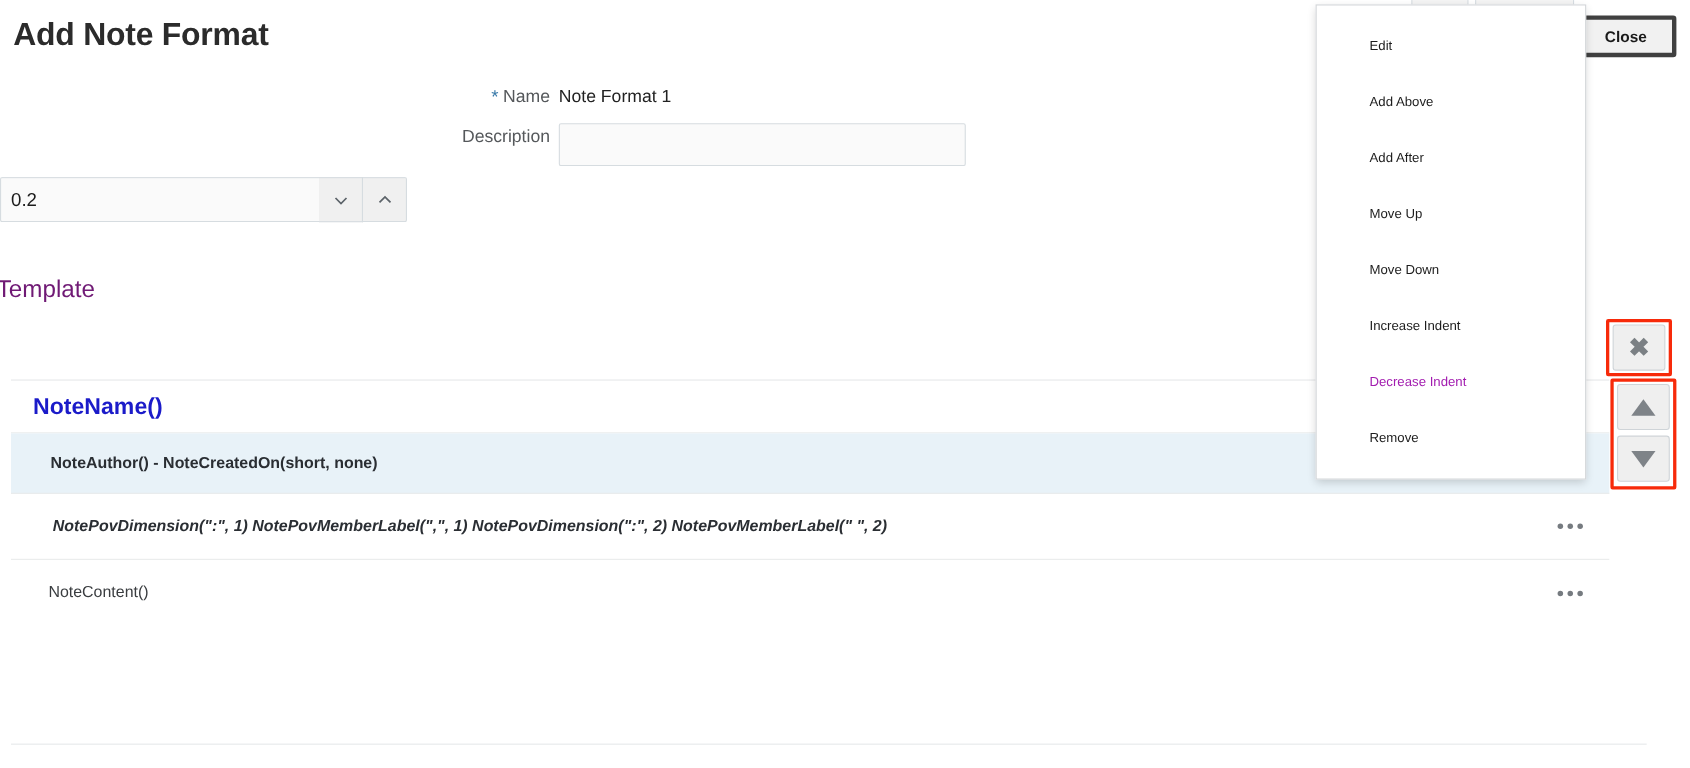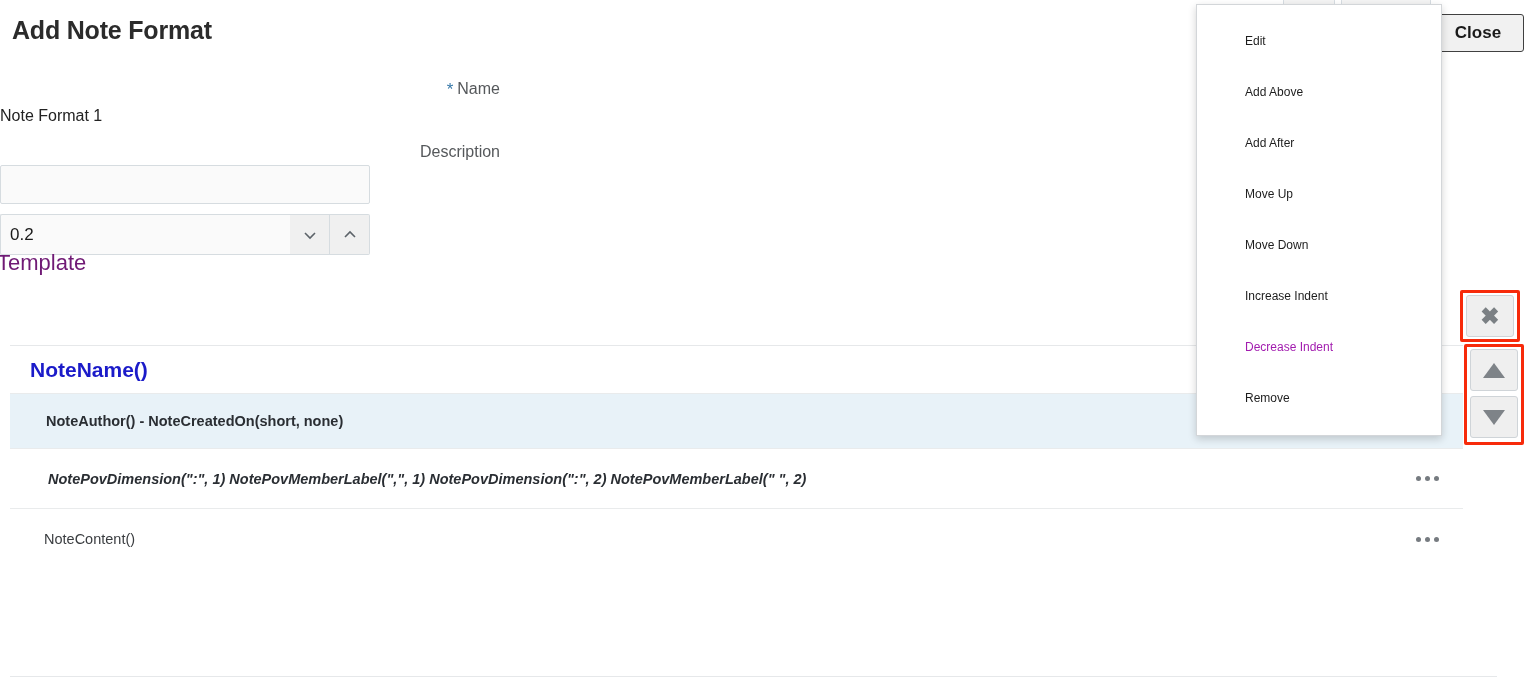--- a/index.html
+++ b/index.html
@@ -8,46 +8,46 @@
     width: 1536px; height: 698px;
     background: #ffffff;
     font-family: "Liberation Sans", sans-serif;
     overflow: hidden;
   }
   #root { position: relative; width: 1536px; height: 698px; background: #fff; }
 
   
   .page-title {
     position: absolute; left: 12px; top: 16px;
-    font-size: 25px; font-weight: bold; color: #2b2b2b;
+    font-size: 29px; font-weight: bold; color: #2b2b2b;
     letter-spacing: -0.2px;
   }
 
   
   .close-btn {
     position: absolute; left: 1432px; top: 14px;
     width: 92px; height: 38px;
     background: #f1f1f1;
-    border: 1px solid #404040;
+    border: 4px solid #404040;
     border-radius: 3px;
     display: flex; align-items: center; justify-content: center;
-    font-size: 17px; font-weight: bold; color: #1a1a1a;
+    font-size: 14px; font-weight: bold; color: #1a1a1a;
     z-index: 2;
   }
   
   .ghost-btn {
     position: absolute; top: -10px; height: 26px;
     background: #f4f4f4; border: 1px solid #d7dde2; border-radius: 3px;
   }
   .ghost-btn.b1 { left: 1283px; width: 52px; }
   .ghost-btn.b2 { left: 1341px; width: 90px; }
 
   
   .form { position: absolute; left: 0; top: 76px; width: 900px; }
-  .form-row { display: flex; align-items: flex-start; margin-bottom: 10px; flex-direction: column; }
+  .form-row { display: flex; align-items: flex-start; margin-bottom: 10px; }
   .form-label {
     width: 508px; text-align: right; padding-right: 8px;
     font-size: 16px; color: #55585b; line-height: 26px;
     white-space: nowrap;
   }
   .req-star { color: #3778a8; font-size: 17px; margin-right: 4px; vertical-align: -1px; }
   .name-value { font-size: 16px; color: #222; line-height: 26px; font-weight: 500; }
   .txt-input {
     width: 370px; height: 39px;
     background: #fafafa; border: 1px solid #d6dce0; border-radius: 2px;

